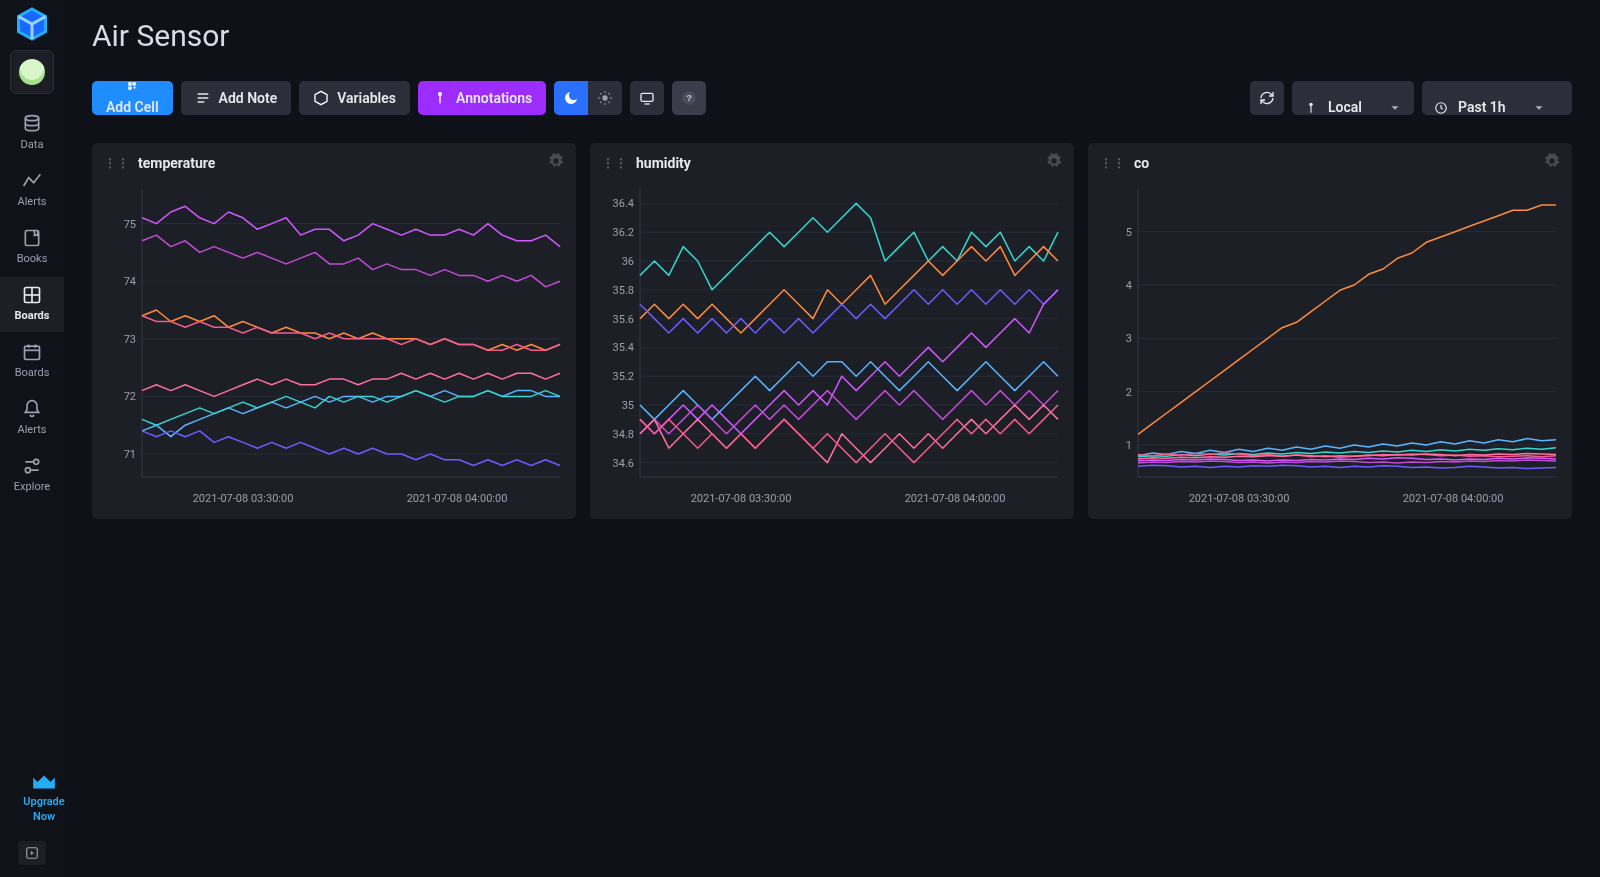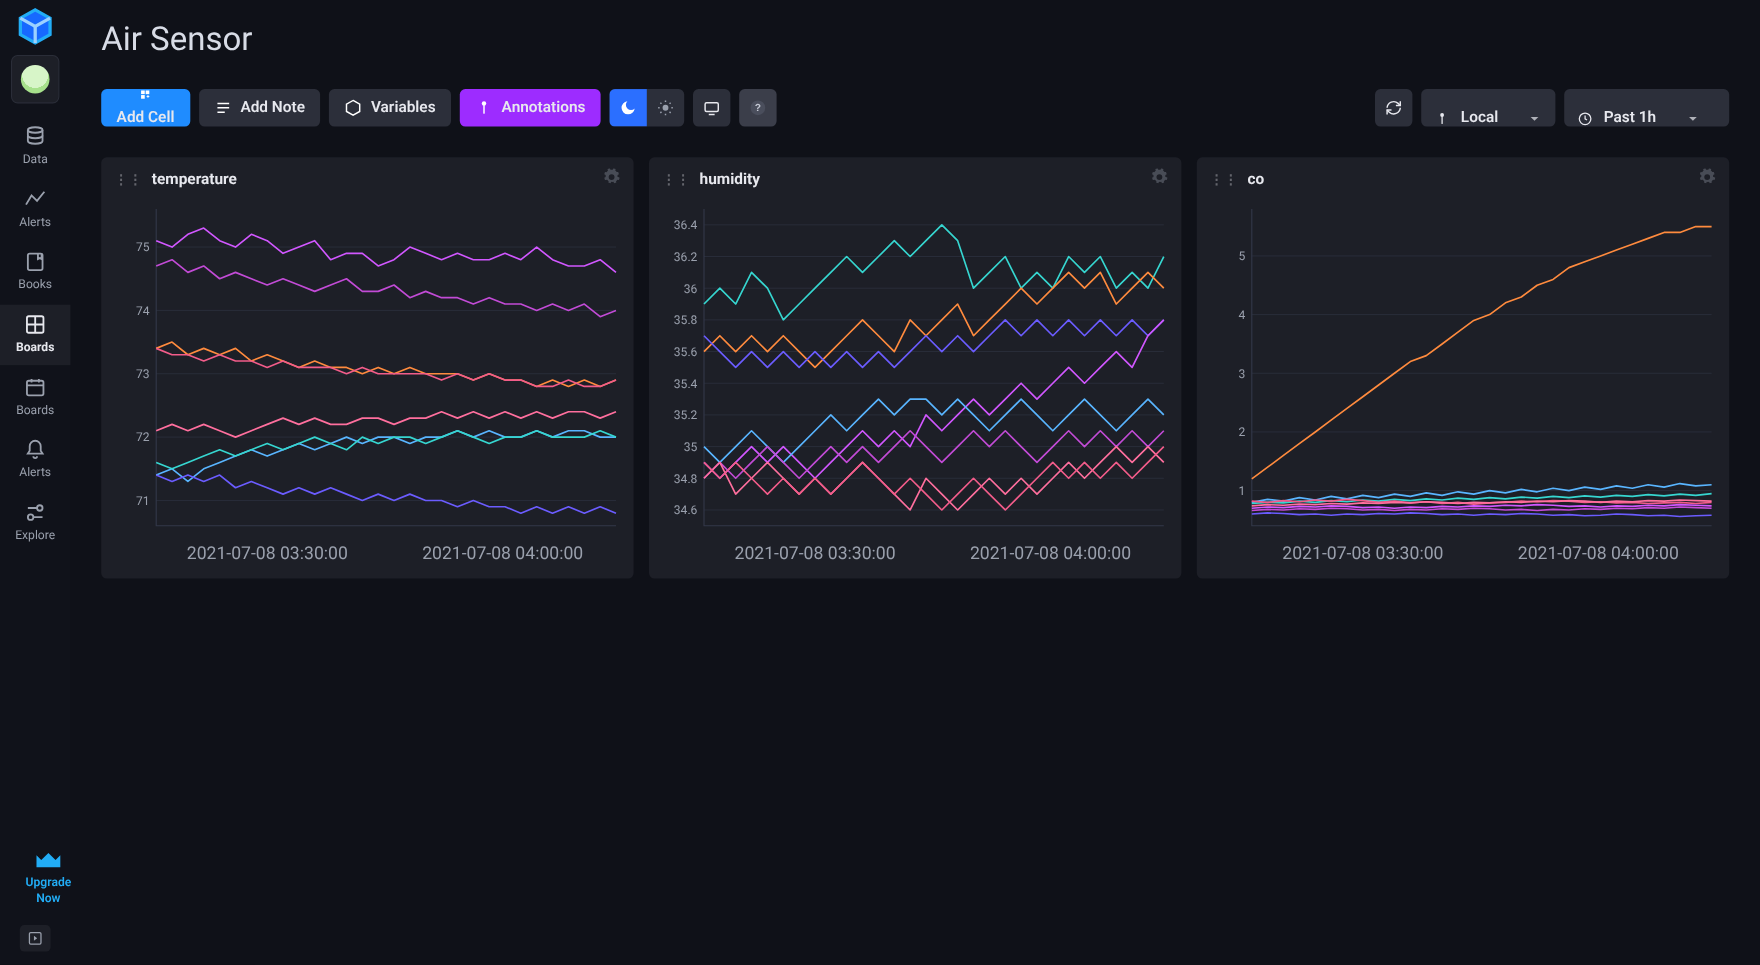--- a/index.html
+++ b/index.html
@@ -55,21 +55,21 @@
   .dd .caret{margin-left:16px;opacity:.7;}
 
   
   .cells{display:flex;gap:14px;}
   .cell{flex:1;background:var(--panel);border-radius:5px;padding:10px 12px 14px;display:flex;flex-direction:column;min-width:0;}
   .cell-hdr{display:flex;align-items:center;gap:8px;color:var(--txt);font-size:14px;font-weight:700;margin-bottom:6px;}
   .drag{opacity:.35;letter-spacing:1px;font-size:12px;cursor:move;}
   .gear{margin-left:auto;opacity:.35;cursor:pointer;}
   .gear svg{width:16px;height:16px;}
   .plot{width:100%;height:310px;display:block;}
-  .xaxis{display:flex;justify-content:space-around;font-size:16px;color:var(--txtDim);margin-top:4px;padding-left:32px;}
+  .xaxis{display:flex;justify-content:space-around;font-size:11px;color:var(--txtDim);margin-top:4px;padding-left:32px;}
   .xaxis span{white-space:nowrap;}
 </style>
 </head>
 <body>
 
 <nav class="sidebar">
   <div class="logo">
     <svg viewBox="0 0 24 24" fill="none" stroke="#22adf6" stroke-width="2">
         <polygon points="12,2 21,7 21,17 12,22 3,17 3,7" fill="#1769ff" stroke="#22adf6"></polygon>
         <polyline points="3,7 12,12 21,7" stroke="#9cd1ff"></polyline>

